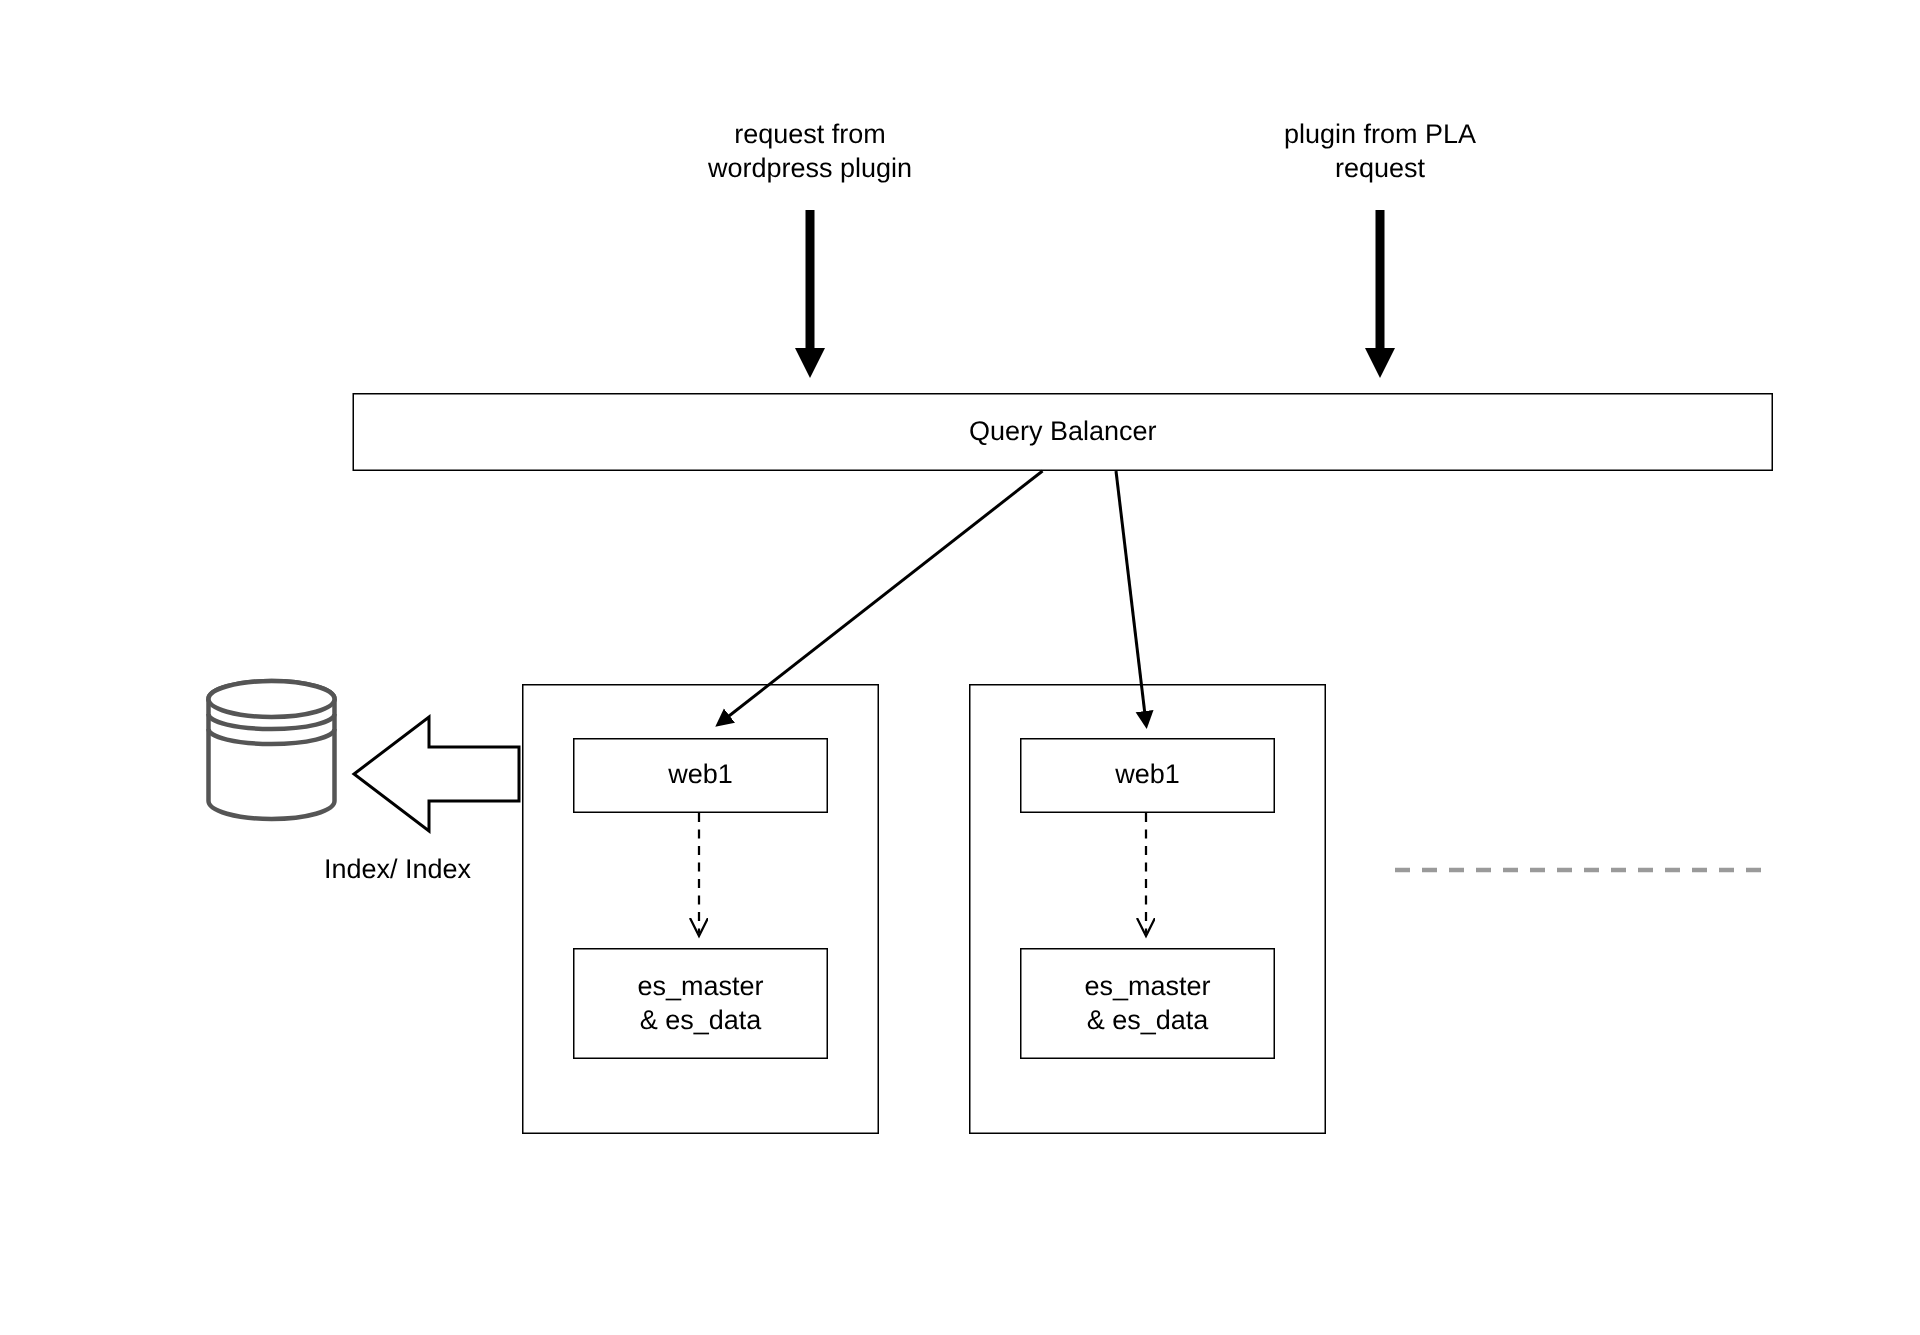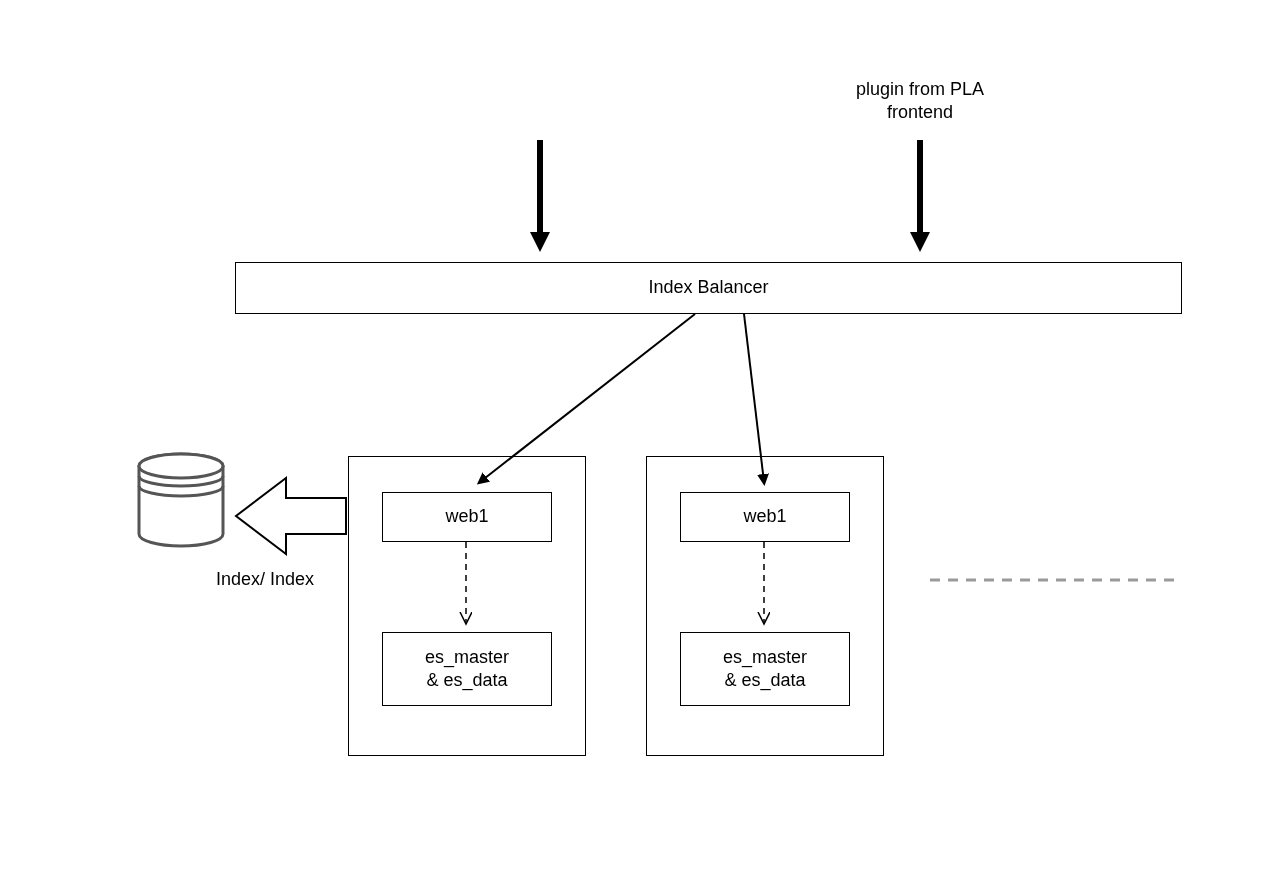--- a/index.html
+++ b/index.html
@@ -44,28 +44,32 @@
     width: 1280px;
     height: 890px;
     pointer-events: none;
   }
 </style>
 </head>
 <body>
 
 <div class="canvas">
 
+  <div class="label" style="left:440px; top:78px; width:200px;">
+    <span>request from</span><br>
+    <span>wordpress plugin</span>
+  </div>
 
   <div class="label" style="left:820px; top:78px; width:200px;">
     <span>plugin from PLA</span><br>
-    <span>frontend</span>
+    <span>request</span>
   </div>
 
   <div class="box" style="left:235px; top:262px; width:945px; height:50px;">
-    <span>Index Balancer</span>
+    <span>Query Balancer</span>
   </div>
 
   <div class="container-box" style="left:348px; top:456px; width:236px; height:298px;"></div>
 
   <div class="container-box" style="left:646px; top:456px; width:236px; height:298px;"></div>
 
   <div class="box" style="left:382px; top:492px; width:168px; height:48px;">
     <span>web1</span>
   </div>
 

